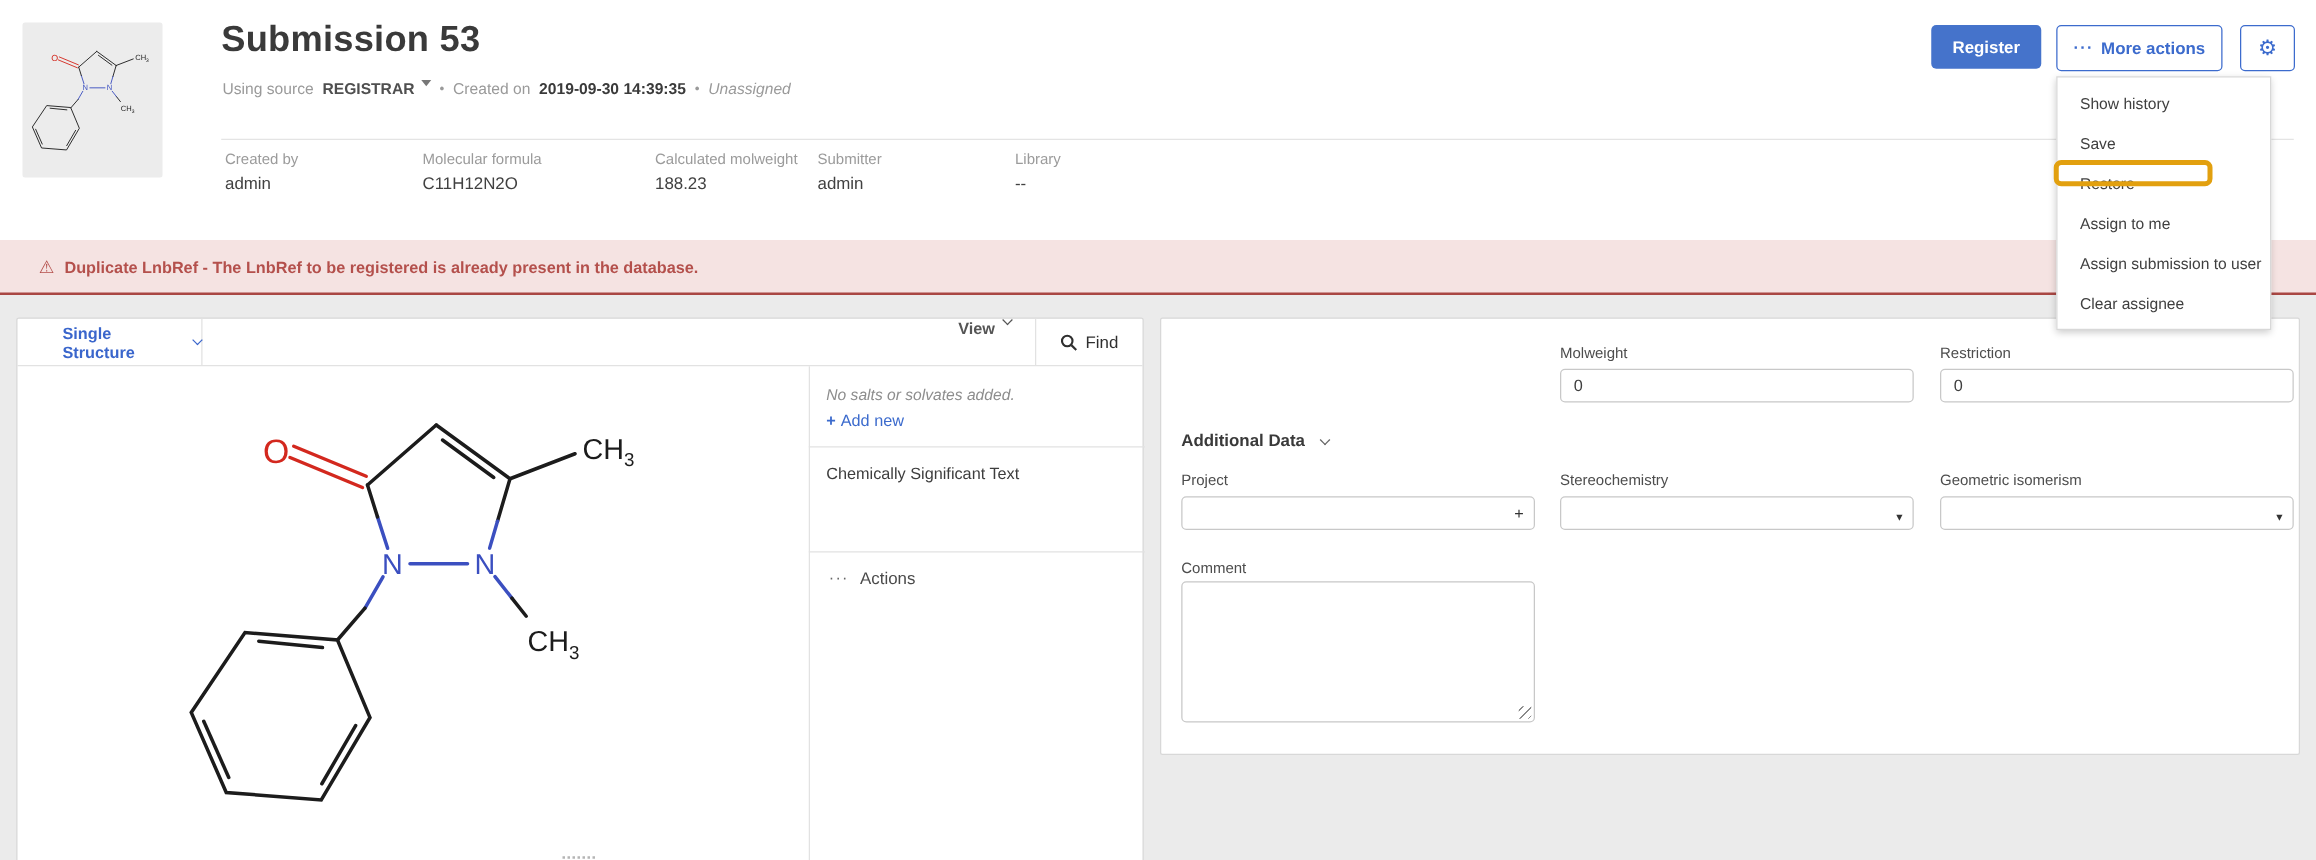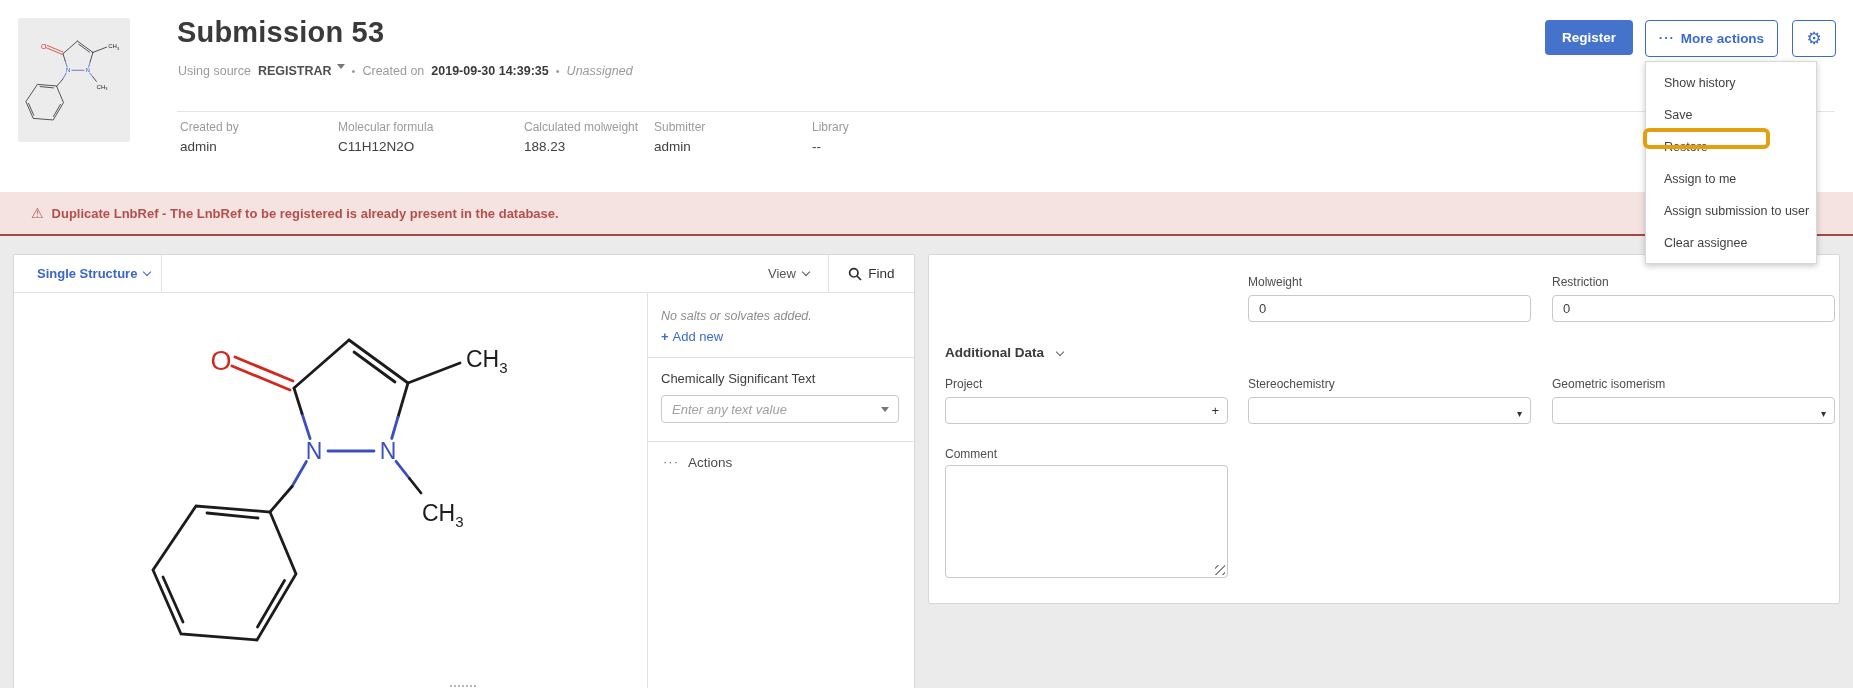--- a/index.html
+++ b/index.html
@@ -47,24 +47,24 @@
   .banner .warn { color:#b4504c; font-size:14px; margin-right:8px; }
   .banner .msg { color:#b4504c; font-size:13px; font-weight:bold; }
 
   
   .card { position:absolute; background:#fff; border:1px solid #d8d8d8; border-radius:2px; }
   .left-card { left:13px; top:254px; width:902px; height:446px; }
   .right-card { left:928px; top:254px; width:912px; height:350px; }
 
   
   .lc-header { position:absolute; left:0; top:0; width:100%; height:38px; border-bottom:1px solid #e2e2e2; display:flex; align-items:stretch; }
-  .mode-cell { width:148px; border-right:1px solid #e2e2e2; display:flex; align-items:center; padding-left:23px;
+  .mode-cell { width:148px; border-right:1px solid #e2e2e2; display:flex; align-items:center; padding-left:36px;
     color:#3a66cc; font-weight:bold; font-size:13px; cursor:pointer; }
   .lc-spacer { flex:1; }
-  .view-cell { display:flex; align-items:center; padding:0 19px; color:#555; font-size:13px; cursor:pointer; }
+  .view-cell { display:flex; padding:0 19px; color:#555; font-size:13px; cursor:pointer;font-weight:bold; }
   .find-cell { width:86px; border-left:1px solid #e2e2e2; display:flex; align-items:center; justify-content:center; gap:6px;
     color:#2f2f2f; font-size:13.5px; cursor:pointer; }
   .chev { display:inline-block; width:6px; height:6px; border-right:1.6px solid currentColor; border-bottom:1.6px solid currentColor;
     transform:rotate(45deg); margin-left:7px; position:relative; top:-2px; }
 
   .structure-svg { position:absolute; left:0; top:38px; }
   .v-divider { position:absolute; left:633px; top:38px; bottom:0; width:1px; background:#e2e2e2; }
   .drag-dots { position:absolute; left:436px; top:430px; width:26px; border-top:2px dotted #b5b5b5; }
 
   
@@ -247,24 +247,20 @@
   <div class="v-divider"></div>
   <div class="drag-dots"></div>
 
   <div class="mid-col">
     <div class="empty-note">No salts or solvates added.</div>
     <div class="add-new">
       <span class="plus">+</span><span>Add new</span>
     </div>
     <div class="mid-hr1"></div>
     <div class="cst-label">Chemically Significant Text</div>
-    <div class="cst-input-wrap">
-      <input class="cst-input" placeholder="Enter any text value" style="">
-      <span class="tri cst-caret"></span>
-    </div>
     <div class="mid-hr2"></div>
     <div class="actions-row">
       <span class="ellipsis3">···</span>
       <span>Actions</span>
     </div>
   </div>
 </div>
 
 <div class="card right-card">
   <div class="fcol c1 r1">

